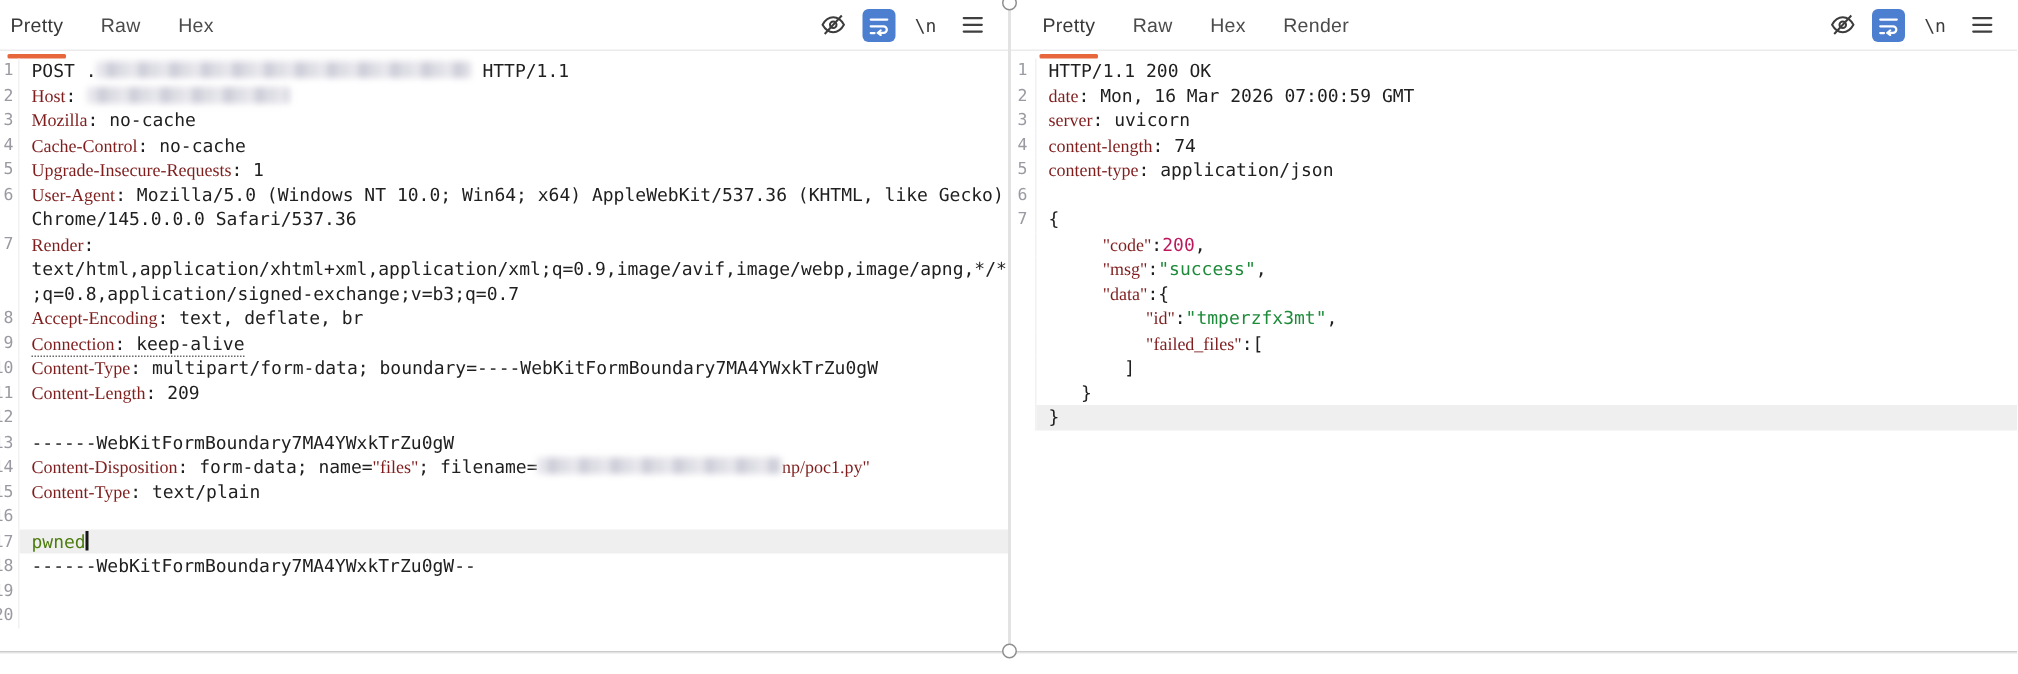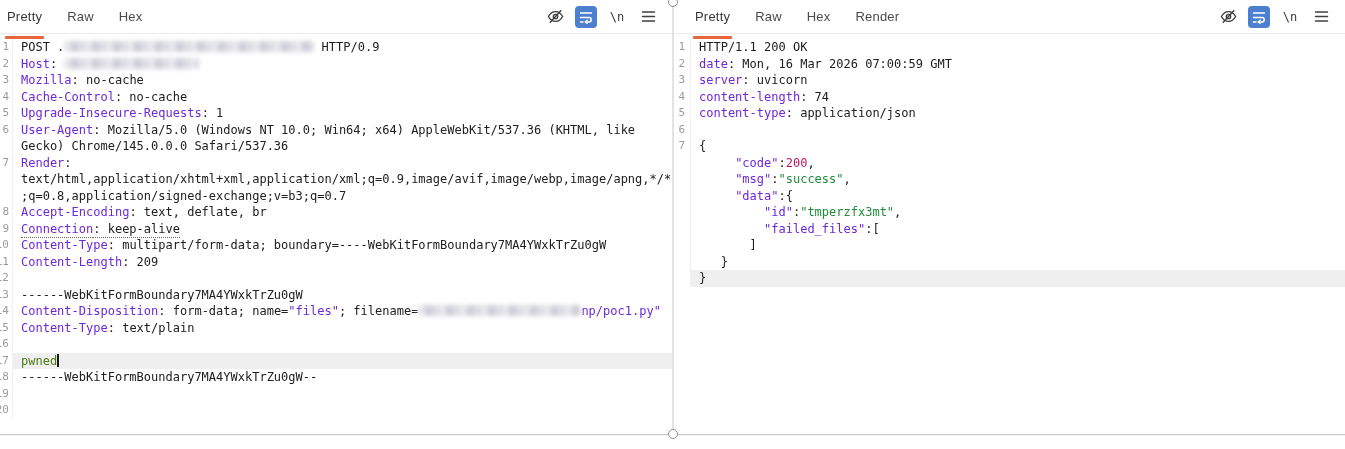--- a/index.html
+++ b/index.html
@@ -47,21 +47,21 @@
     flex:0 0 13px; padding-right:3px; overflow:hidden; direction:rtl;
     color:#9a9aa2; font-size:11px; line-height:16.5px; white-space:nowrap;
     border-right:1px solid #f1f1f1; user-select:none;
   }
   #pane-response .gutter { flex:0 0 17px; padding-right:5px; }
   .code {
     flex:1; padding-left:8px; white-space:pre-wrap;
     overflow-wrap:anywhere; word-break:normal; color:#202020; min-height:16.5px;
   }
   .code.hl { background:#efefef; }
-  .c-h { color:#6d28d9; }          
+  .c-h { color:#7f1d1d;font-family:Liberation Serif, serif; }          
   .c-t { color:#202020;text-align:right; }          
   .c-g { color:#1e8b3a; }          
   .c-n { color:#be185d; }          
   .c-r { color:#4d7c0f; }          
   .dot { border-bottom:1px dotted #6a6a6a; padding-bottom:1px; }
   .blur {
     display:inline-block; height:11px; border-radius:2px; vertical-align:-1px;
     background:repeating-linear-gradient(90deg,#e6e6ec 0 7px,#cfcfda 7px 14px,#dddde4 14px 21px);
     filter:blur(2px);
   }
@@ -115,21 +115,21 @@
             <line x1="1.5" y1="6.5" x2="13.5" y2="6.5"></line>
             <line x1="1.5" y1="11" x2="13.5" y2="11"></line>
           </svg>
         </span>
       </div>
     </div>
     <div class="editor">
       <div>
           <div class="line">
             <span class="gutter">1</span>
-            <span class="code"><span class="c-t">POST .</span><span class="blur" style="width: 250px;"></span><span class="c-t"> HTTP/0.9</span></span>
+            <span class="code"><span class="c-t">POST .</span><span class="blur" style="width: 250px;"></span><span class="c-t"> HTTP/1.1</span></span>
           </div>
           <div class="line">
             <span class="gutter">2</span>
             <span class="code"><span class="c-h">Host</span><span class="c-t">: </span><span class="blur" style="width: 135px;"></span></span>
           </div>
           <div class="line">
             <span class="gutter">3</span>
             <span class="code"><span class="c-h">Mozilla</span><span class="c-t">: no-cache</span></span>
           </div>
           <div class="line">

